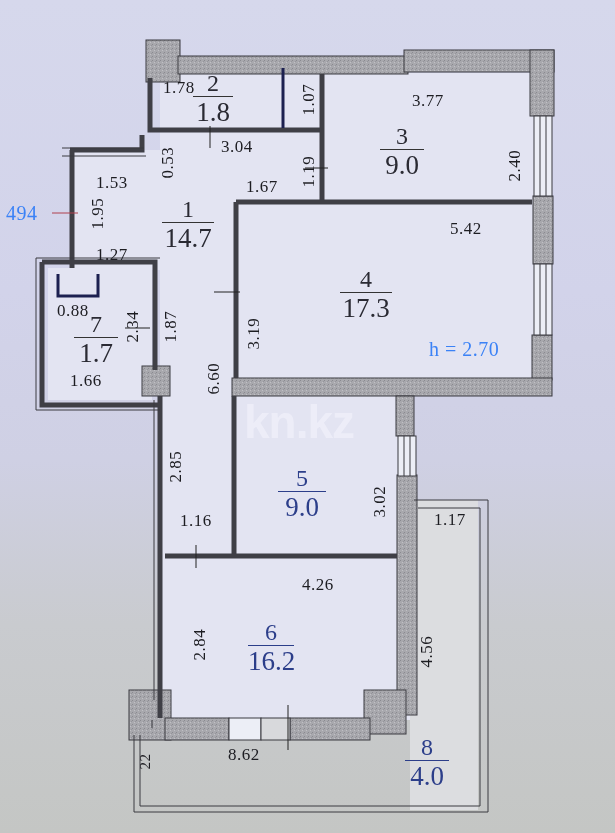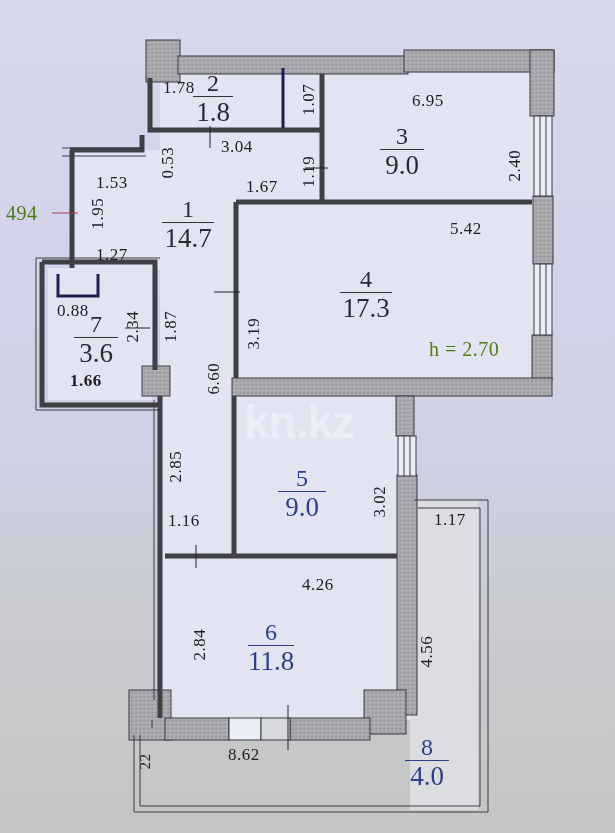--- a/index.html
+++ b/index.html
@@ -2,21 +2,21 @@
 <html><head>
 <meta charset="utf-8">
 <style>
   html,body{margin:0;padding:0;}
   body{width:615px;height:833px;overflow:hidden;position:relative;
     background:linear-gradient(180deg,#d6d8ec 0%,#d2d3ea 35%,#cfd0e4 55%,#c9cbcf 75%,#c4c6c4 100%);
     font-family:"Liberation Serif","DejaVu Serif",serif;}
   #plan{position:absolute;left:0;top:0;width:615px;height:833px;}
   .lbl{position:absolute;color:#1d1d22;font-size:17px;line-height:1;white-space:nowrap;letter-spacing:0.5px;}
   .v{transform:rotate(-90deg);transform-origin:center center;}
-  .red{color:#4d7c0f;font-size:20px;}
+  .red{color:#3b82f6;font-size:20px;}
   .room{position:absolute;text-align:center;color:#2a2a33;line-height:1;}
   .room .num{display:block;font-size:24px;}
   .room .bar{display:block;height:1px;background:#333;margin:1px 0 2px;}
   .room .area{display:block;font-size:27px;}
   .room.blue{color:#2c3e8a;}
   .room.blue .bar{background:#2c3e8a;}
   .wm{position:absolute;left:244px;top:395px;font-family:Liberation Sans, sans-serif;
     font-size:46px;font-weight:bold;color:rgba(240,240,250,0.78);letter-spacing:-1px;}
 </style>
 </head>
@@ -110,36 +110,36 @@
     <line x1="196" y1="545" x2="196" y2="568"></line>
     <line x1="288" y1="705" x2="288" y2="750"></line>
     <line x1="52" y1="213" x2="78" y2="213" stroke="#b0414f"></line>
   </g>
 </svg>
 
 <div class="lbl" style="left:163px;top:79px;">1.78</div>
 <div class="lbl v" style="left:293px;top:91px;">1.07</div>
 <div class="lbl v" style="left:152px;top:154px;">0.53</div>
 <div class="lbl" style="left:221px;top:138px;">3.04</div>
-<div class="lbl" style="left:412px;top:92px;">6.95</div>
+<div class="lbl" style="left:412px;top:92px;">3.77</div>
 <div class="lbl v" style="left:499px;top:157px;">2.40</div>
 <div class="lbl v" style="left:293px;top:163px;">1.19</div>
 <div class="lbl" style="left:246px;top:178px;">1.67</div>
 <div class="lbl" style="left:96px;top:174px;">1.53</div>
 <div class="lbl v" style="left:82px;top:205px;">1.95</div>
 <div class="lbl" style="left:96px;top:246px;">1.27</div>
 <div class="lbl" style="left:450px;top:220px;">5.42</div>
 <div class="lbl v" style="left:238px;top:325px;">3.19</div>
 <div class="lbl" style="left:57px;top:302px;">0.88</div>
 <div class="lbl v" style="left:117px;top:318px;">2.34</div>
 <div class="lbl v" style="left:155px;top:318px;">1.87</div>
-<div class="lbl" style="left:70px;top:372px;font-weight:bold;">1.66</div>
+<div class="lbl" style="left:70px;top:372px;">1.66</div>
 <div class="lbl v" style="left:198px;top:370px;">6.60</div>
 <div class="lbl v" style="left:160px;top:458px;">2.85</div>
-<div class="lbl" style="left:168px;top:512px;text-align:center;">1.16</div>
+<div class="lbl" style="left:180px;top:512px;text-align:center;">1.16</div>
 <div class="lbl v" style="left:364px;top:493px;">3.02</div>
 <div class="lbl" style="left:418px;top:511px;margin-left:16px;">1.17</div>
 <div class="lbl" style="left:302px;top:576px;">4.26</div>
 <div class="lbl v" style="left:184px;top:636px;">2.84</div>
 <div class="lbl v" style="left:411px;top:643px;">4.56</div>
 <div class="lbl" style="left:228px;top:746px;">8.62</div>
 <div class="lbl v" style="left:137px;top:754px;font-size:15px;">22</div>
 
 <div class="lbl red" style="left:6px;top:203px;">494</div>
 <div class="lbl red" style="left:401px;top:339px;margin-left:28px;">h = 2.70</div>
@@ -165,26 +165,26 @@
   <span class="area">17.3</span>
 </div>
 <div class="room blue" style="left:278px;top:466px;width:48px;">
   <span class="num">5</span>
   <span class="bar"></span>
   <span class="area">9.0</span>
 </div>
 <div class="room blue" style="left:248px;top:620px;width:46px;">
   <span class="num">6</span>
   <span class="bar"></span>
-  <span class="area">11.8</span>
+  <span class="area">16.2</span>
 </div>
 <div class="room" style="left:74px;top:312px;width:44px;">
   <span class="num">7</span>
   <span class="bar"></span>
-  <span class="area">3.6</span>
+  <span class="area">1.7</span>
 </div>
 <div class="room blue" style="left:405px;top:735px;width:44px;">
   <span class="num">8</span>
   <span class="bar"></span>
   <span class="area">4.0</span>
 </div>
 
 <div class="wm">kn.kz</div>
 
 </body></html>

